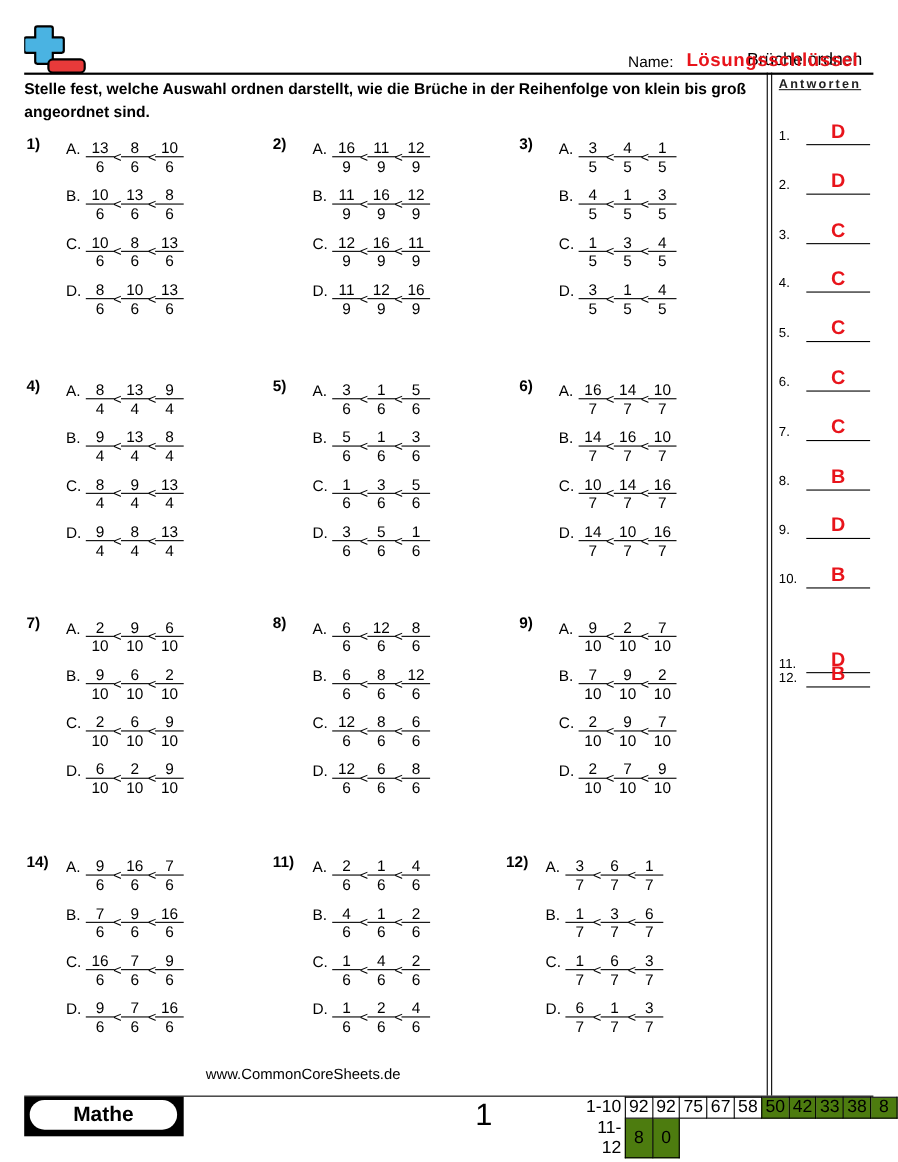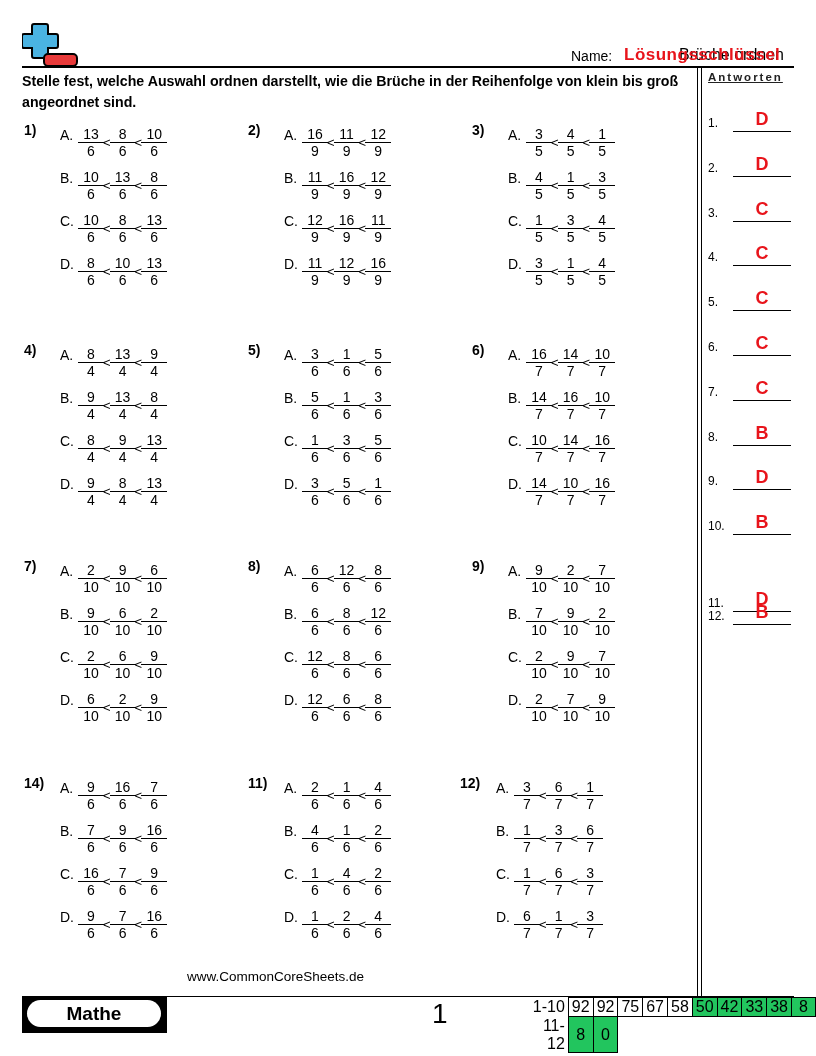--- a/index.html
+++ b/index.html
@@ -27,21 +27,21 @@
   .frac .den { text-align:center; }
   .lt { font-size:13px; margin:0 -1px; padding-top:1px; }
   #footer-rule { left:22px; top:996px; width:772px; height:1px; background:#000; }
   #footer-black { left:22px; top:997px; width:145px; height:36px; background:#000; }
   #mathe-pill { left:27px; top:1000px; width:134px; height:27px; background:#fff; border-radius:14px; text-align:center; font-size:19px; font-weight:bold; line-height:28px; }
   #site { left:174px; top:969px; font-size:13.5px;margin-left:13px; }
   #pagenum { left:432px; top:998px; font-size:28px; }
   #score { left:526px; top:997px; font-size:16px; border-collapse:collapse; }
   #score td { height:15px; padding:0 3px; text-align:center; }
   #score td.cell { border:1px solid #000; min-width:17px; }
-  #score td.blue { background:#22c55e; }
+  #score td.blue { background:#4d7c0f; }
   #score td.lbl { text-align:right; padding-right:3px; }
 </style>
 </head>
 <body>
 
 <svg id="logo" class="abs" viewBox="0 0 58 46">
   <path d="M12 2 h12 a2 2 0 0 1 2 2 v8 h8 a2 2 0 0 1 2 2 v10 a2 2 0 0 1 -2 2 h-8 v8 a2 2 0 0 1 -2 2 h-12 a2 2 0 0 1 -2 -2 v-8 h-8 a2 2 0 0 1 -2 -2 v-10 a2 2 0 0 1 2 -2 h8 v-8 a2 2 0 0 1 2 -2z" fill="#4ab3e2" stroke="#000" stroke-width="2"></path>
   <rect x="22" y="32" width="33" height="12" rx="4" fill="#e83a3a" stroke="#000" stroke-width="2"></rect>
 </svg>
 <div id="title" class="abs">Brüche ordnen</div>

